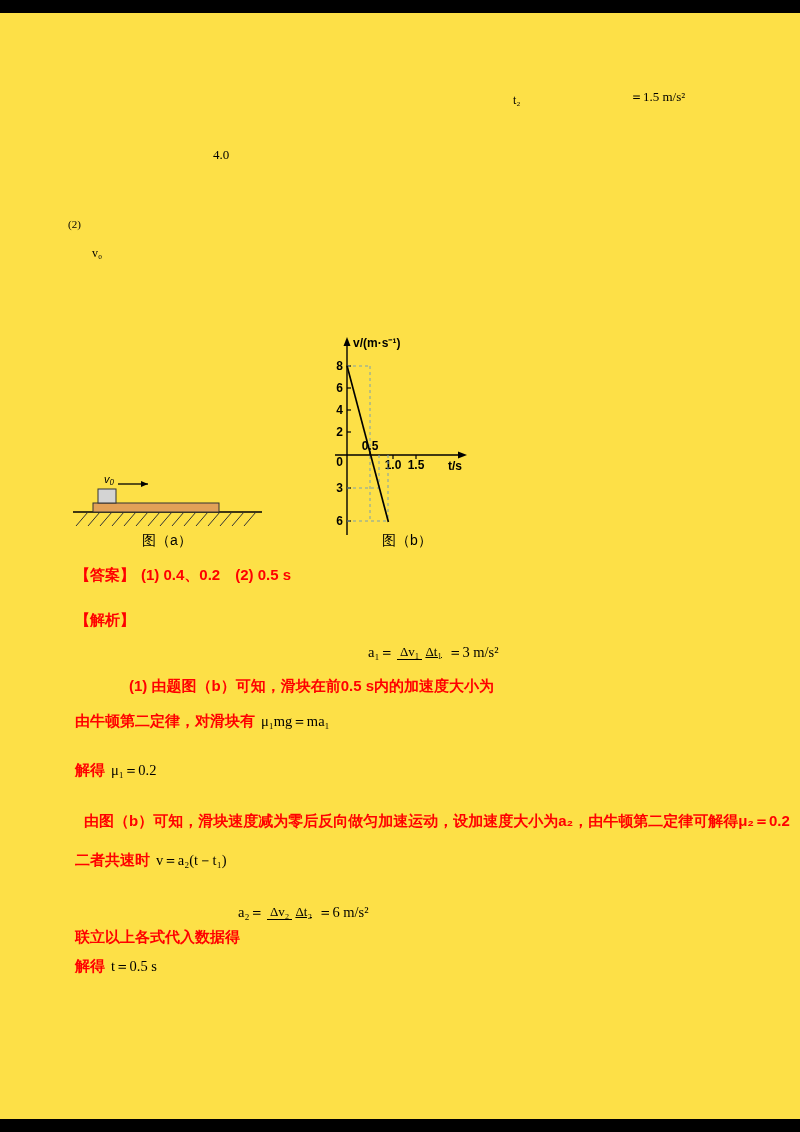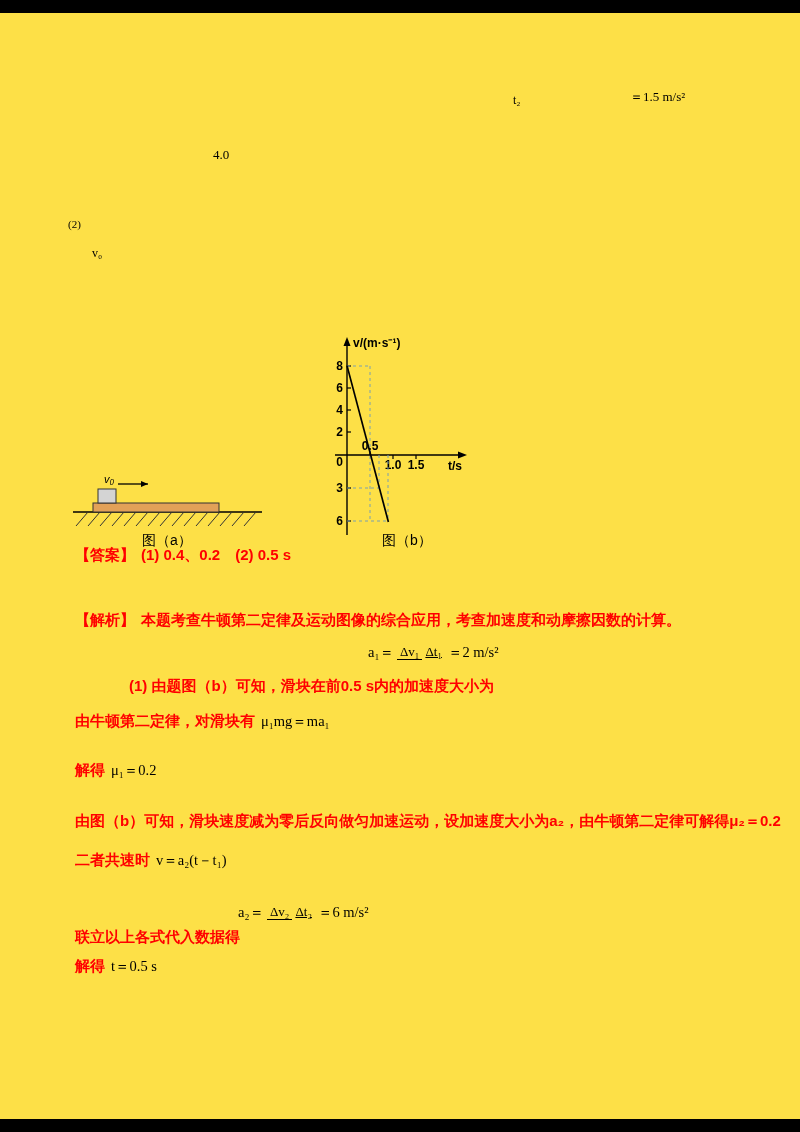--- a/index.html
+++ b/index.html
@@ -115,54 +115,53 @@
         <line x1="74" y1="122" x2="74" y2="155"></line>
         <line x1="42" y1="188" x2="83" y2="188"></line>
         <line x1="83" y1="122" x2="83" y2="188"></line>
       </g>
 
       <polyline id="series-line" points="42,32.64 83.4,189.01999999999998" fill="none" stroke="#000" stroke-width="1.7"></polyline>
     </svg>
   </div>
   <div class="caption" style="left:362px;top:532px;">图（b）</div>
 
-  <div class="redline" style="left:75px;top:546px;">
+  <div class="redline" style="left:75px;top:566px;">
     <span>【答案】</span>
     <span>(1) 0.4、0.2　(2) 0.5 s</span>
   </div>
 
   <div class="redline" style="left:75px;top:611px;">
     <span>【解析】</span>
-    <span>本题考查牛顿第二定律及运动图像的综合应用，考查加速度和动摩擦因数的计算。</span>
   </div>
 
   <div class="eq" style="left:368px;top:643px;">
     <span>a₁＝</span>
     <span class="frac">
       <span class="num">Δv₁</span>
       <span class="den">Δt₁</span>
     </span>
-    <span>＝2 m/s²</span>
+    <span>＝3 m/s²</span>
   </div>
 
   <div class="redline" style="left:85px;top:677px;margin-left:44px;">
     <span>(1) 由题图（b）可知，滑块在前0.5 s内的加速度大小为</span>
   </div>
 
   <div class="redline" style="left:75px;top:712px;">
     <span>由牛顿第二定律，对滑块有</span>
     <span class="math">μ₁mg＝ma₁</span>
   </div>
 
   <div class="redline" style="left:75px;top:761px;">
     <span>解得</span>
     <span class="math">μ₁＝0.2</span>
   </div>
 
-  <div class="redline" style="left:75px;top:812px;">
+  <div class="redline" style="left:84px;top:812px;">
     <span>由图（b）可知，滑块速度减为零后反向做匀加速运动，设加速度大小为a₂，由牛顿第二定律可解得μ₂＝0.2</span>
   </div>
 
   <div class="redline" style="left:75px;top:851px;">
     <span>二者共速时</span>
     <span class="math">v＝a₂(t－t₁)</span>
   </div>
 
   <div class="eq" style="left:238px;top:903px;">
     <span>a₂＝</span>

